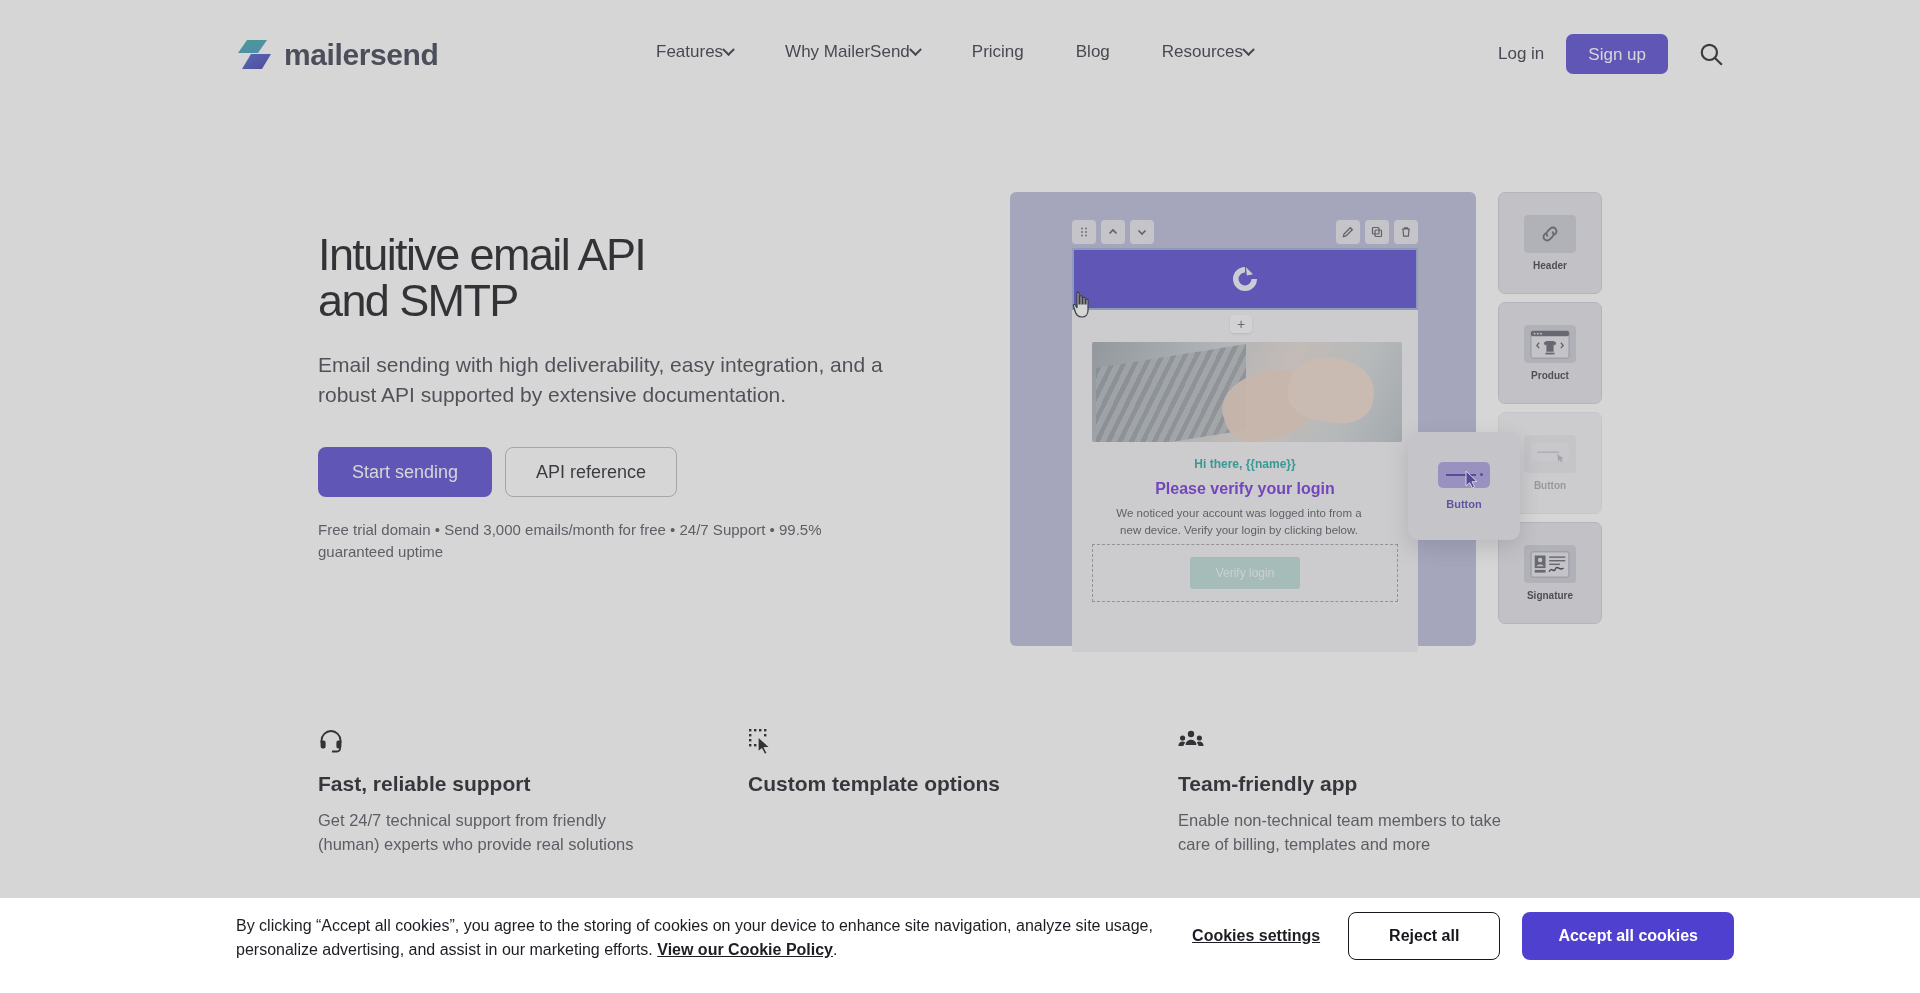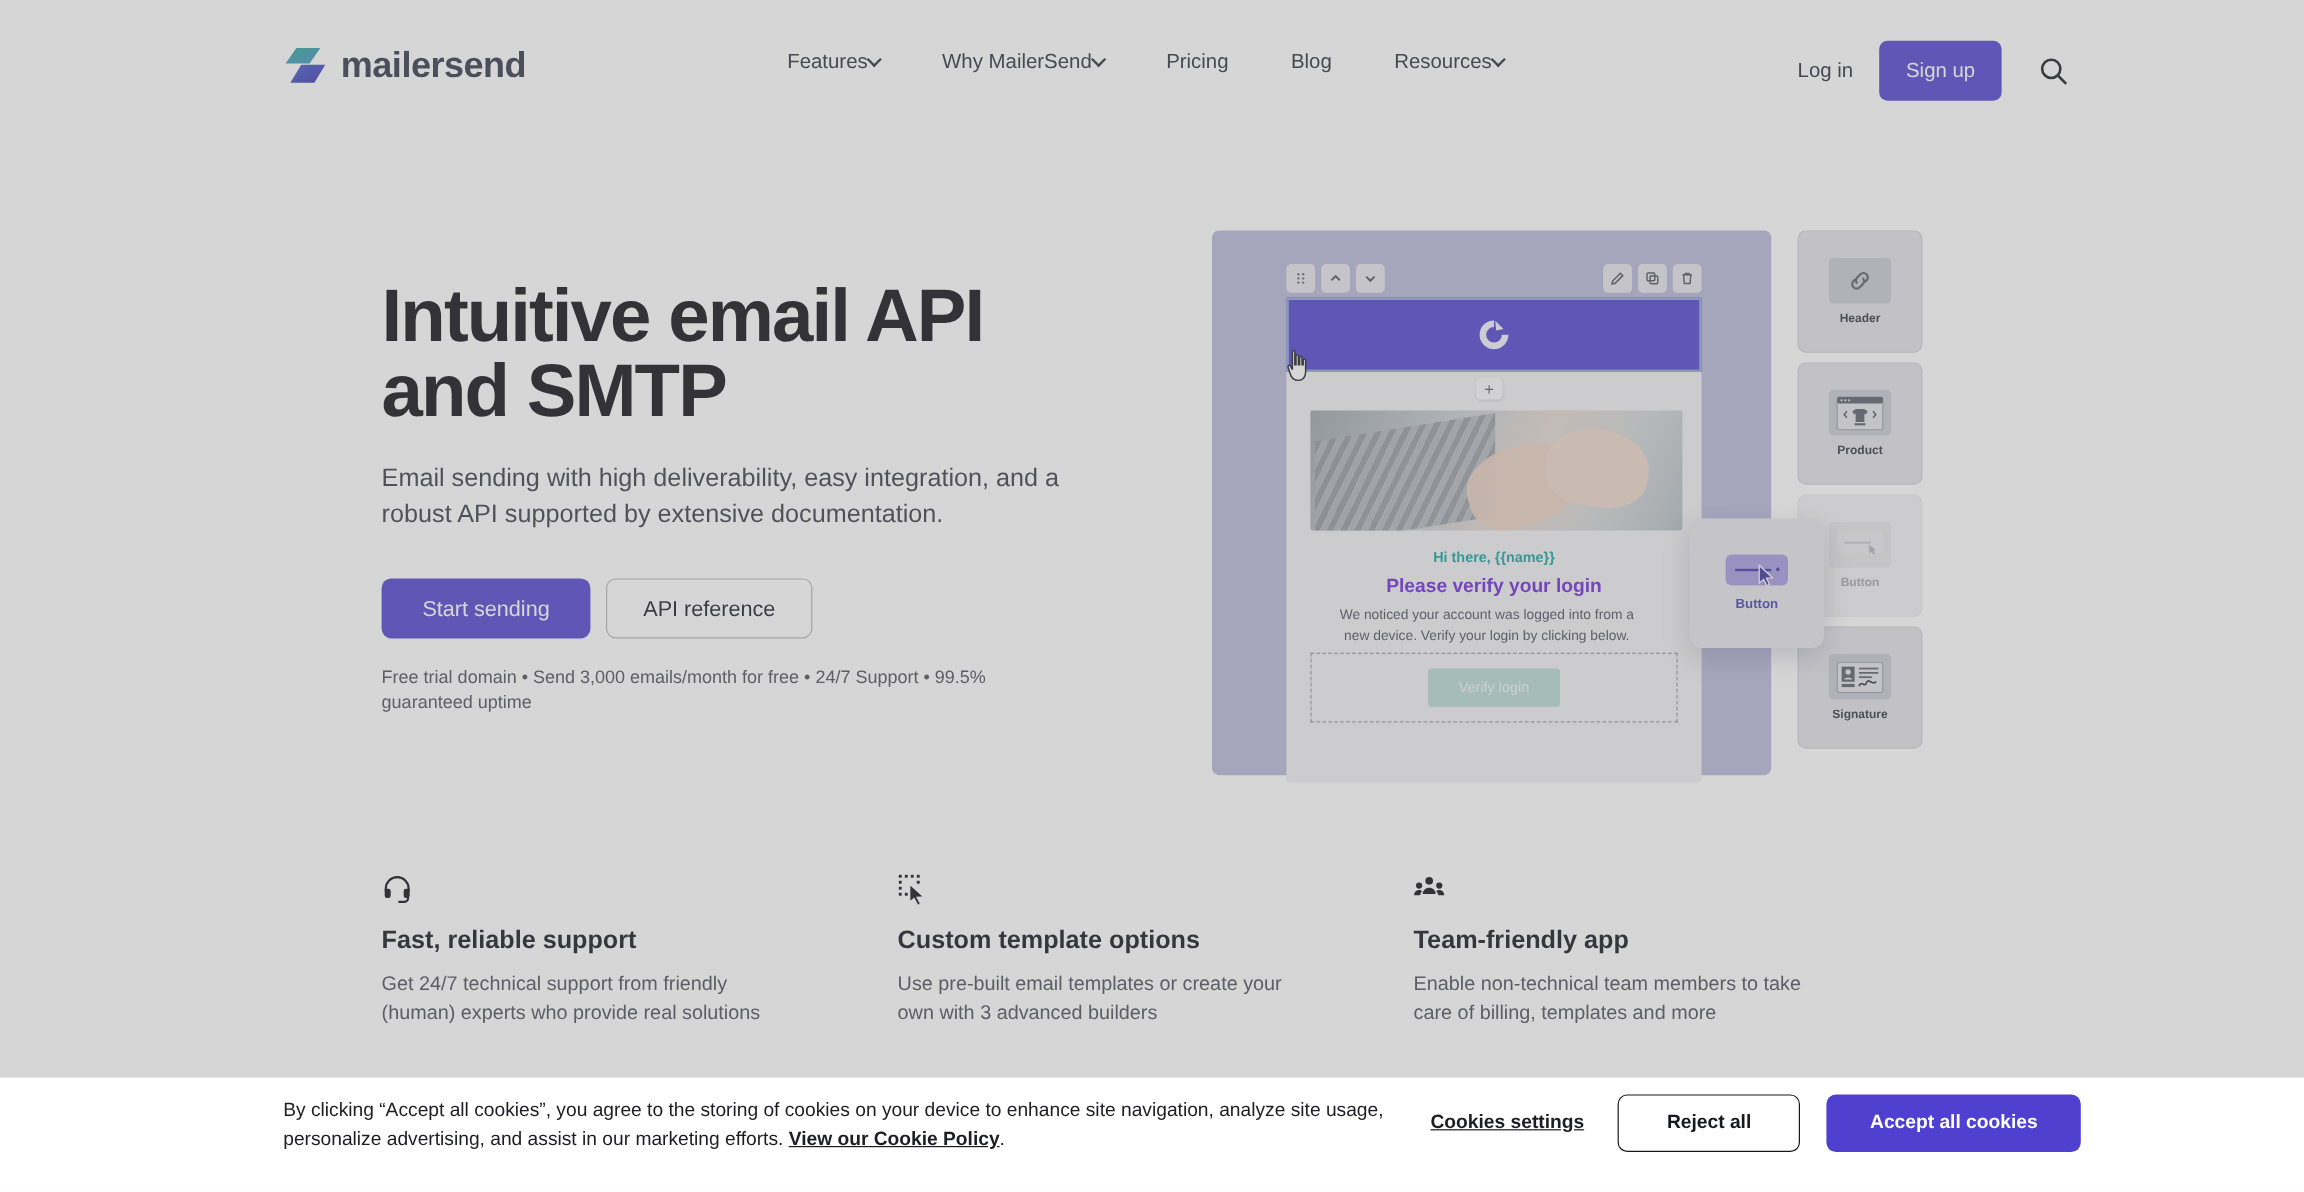--- a/index.html
+++ b/index.html
@@ -68,33 +68,33 @@
     display: flex; align-items: center; gap: 0;
   }
   .login-link {
     font-size: 17px; color: #2b2d3a; cursor: pointer;
     padding: 0 22px;
   }
   .signup-btn {
     background: #4f40cf; color: #ffffff;
     font-size: 17px; font-weight: 400;
     border-radius: 7px; border: none;
-    padding: 0 22px; height: 50px; line-height: 42px;
+    padding: 0 22px; height: 40px; line-height: 42px;
     cursor: pointer; font-family: inherit; text-align: center;
   }
   .search-btn {
     margin-left: 30px;
     width: 26px; height: 26px;
     cursor: pointer; display:block;
   }
 
   
   .hero-left { position: absolute; left: 318px; top: 232px; width: 640px; }
   .hero-title {
-    font-size: 62px; line-height: 1.02; font-weight: 700;
+    font-size: 45px; line-height: 1.02; font-weight: 400;
     color: #0d0d12; letter-spacing: -1.6px;
     white-space: pre-line;
   }
   .hero-sub {
     margin-top: 26px;
     font-size: 21px; line-height: 1.42; color: #3a3b45;
     white-space: pre-line;
   }
   .hero-ctas { margin-top: 38px; display: flex; gap: 13px; }
   .btn-primary {
@@ -568,22 +568,20 @@
               <rect x="1" y="6" width="2.4" height="2.4"></rect>
                 <rect x="16" y="6" width="2.4" height="2.4"></rect>
               <rect x="1" y="11" width="2.4" height="2.4"></rect>
                 <rect x="1" y="16" width="2.4" height="2.4"></rect>
               <rect x="6" y="16" width="2.4" height="2.4"></rect>
             </g>
             <path d="M10 8.5l12 11-5.6.3 2.9 5.4-2.6 1.3-3-5.6-3.7 3.1z" fill="#0d0d12" stroke="#ffffff" stroke-width="1.3"></path>
           </svg>
         </div>
         <div class="feat-title">Custom template options</div>
-        <div class="feat-desc">Use pre-built email templates or create your
-own with 3 advanced builders</div>
       </div>
 
       <div class="feature">
         <div class="feat-icon">
           <svg viewBox="0 0 26 26" width="26" height="26" fill="#0d0d12">
             <circle cx="13" cy="6" r="3.2"></circle>
             <path d="M7.6 17c0-3 2.4-5.2 5.4-5.2s5.4 2.2 5.4 5.2z"></path>
             <circle cx="4.6" cy="10" r="2.6"></circle>
             <path d="M0.4 18c0-2.6 1.9-4.4 4.2-4.4 1 0 1.9.3 2.6.9-1 1-1.6 2.3-1.8 3.5z"></path>
             <circle cx="21.4" cy="10" r="2.6"></circle>

